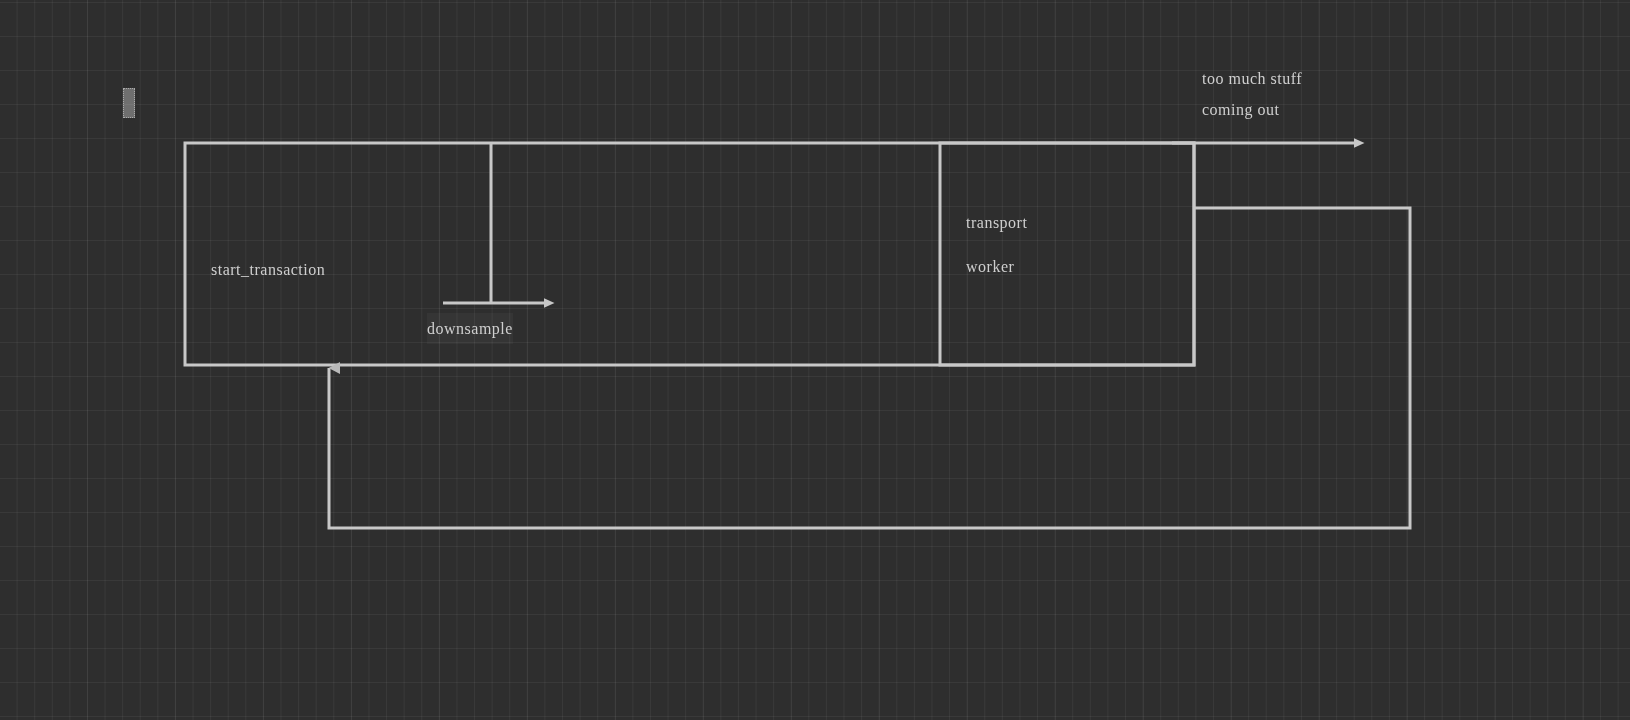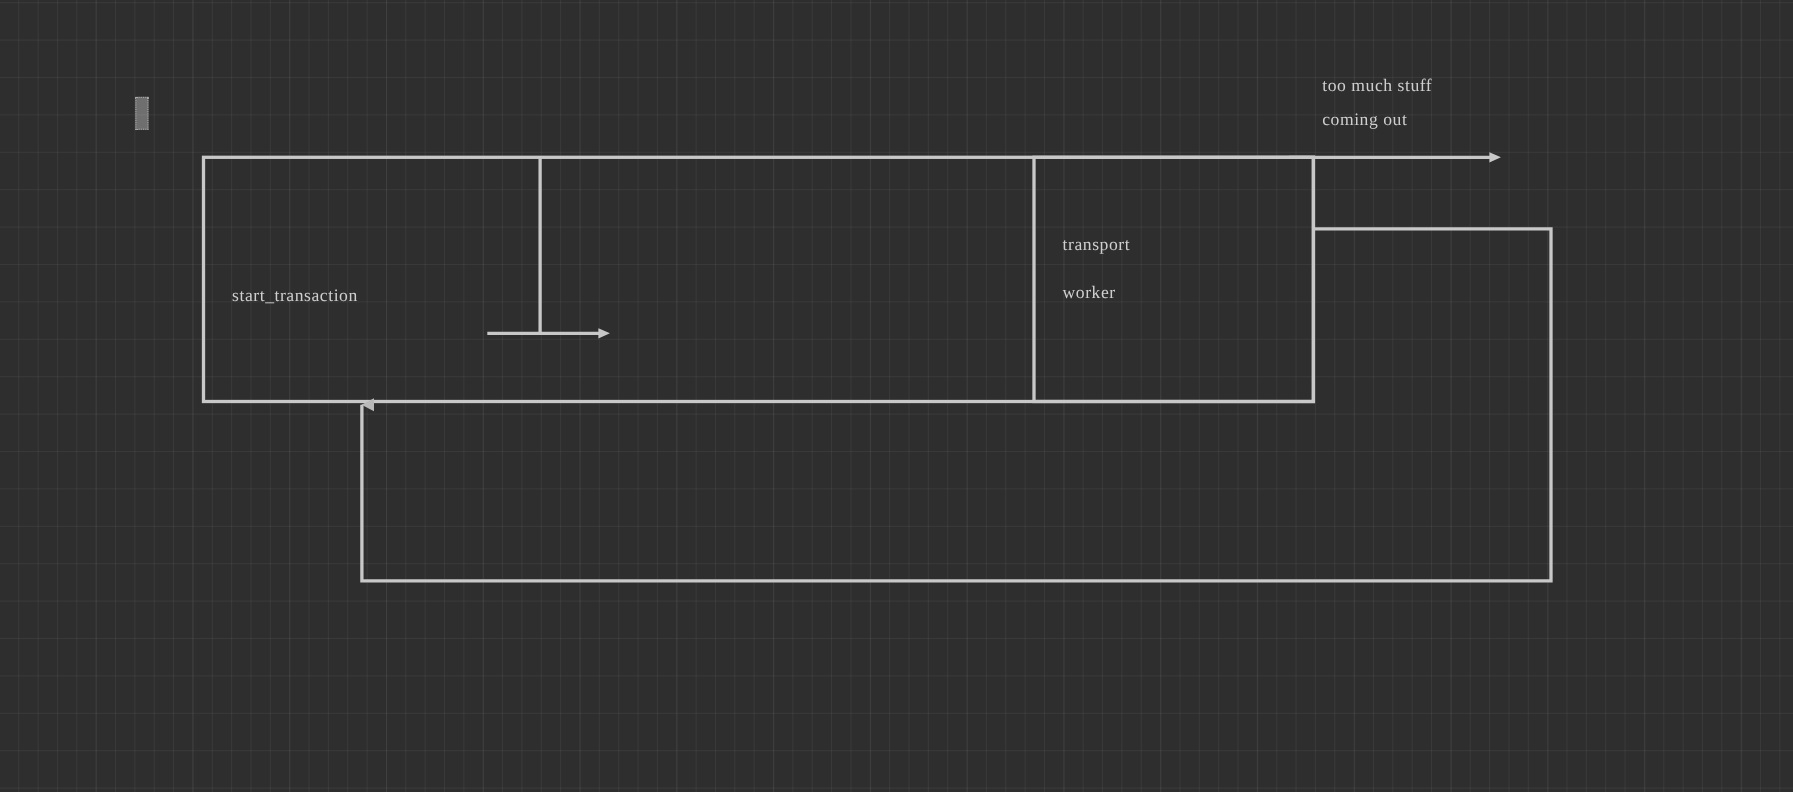--- a/index.html
+++ b/index.html
@@ -89,20 +89,21 @@
     <line x1="443" y1="303" x2="545" y2="303" stroke="#c8c8c8" stroke-width="3" marker-end="url(#arrow-right)"></line>
 
     <line x1="1172" y1="143" x2="1355" y2="143" stroke="#c8c8c8" stroke-width="3" marker-end="url(#arrow-right)"></line>
 
     <path d="M1194,208 L1410,208 L1410,528 L329,528 L329,368" fill="none" stroke="#c8c8c8" stroke-width="3" marker-end="url(#arrow-up)"></path>
   </svg>
 
   <div class="lbl" style="left:211px; top:218px;margin-top:36px;">start_transaction</div>
 
 
+  <div class="lbl dim-bg" style="left:427px; top:313px;">downsample</div>
 
   <div class="lbl" style="left:966px; top:188px;margin-top:19px;">transport</div>
 
   <div class="lbl" style="left:966px; top:251px;">worker</div>
 
   <div class="lbl" style="left:1202px; top:63px;">too much stuff</div>
 
   <div class="lbl" style="left:1202px; top:94px;">coming out</div>
 
 

